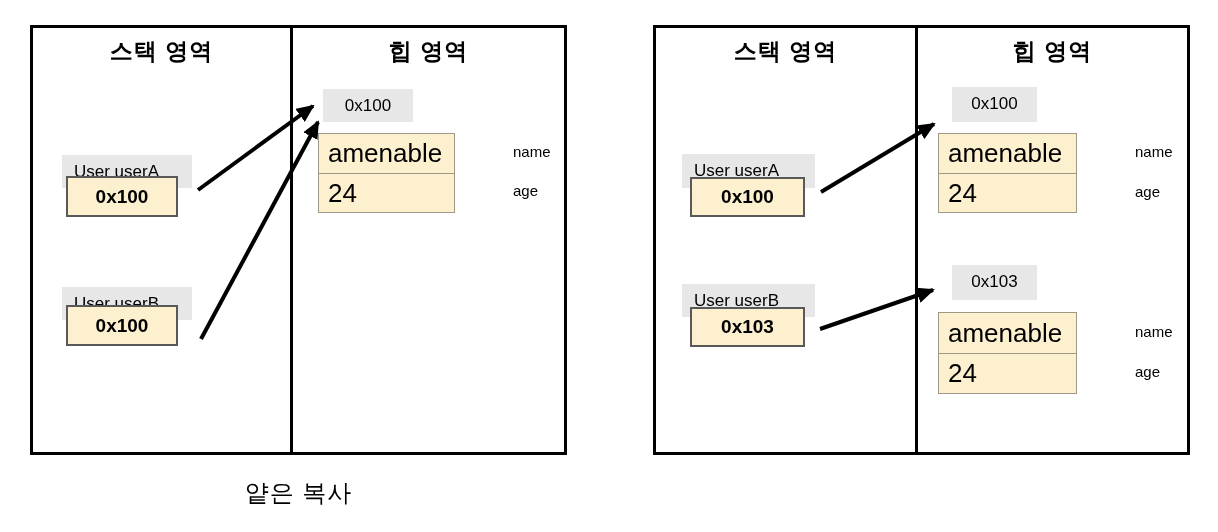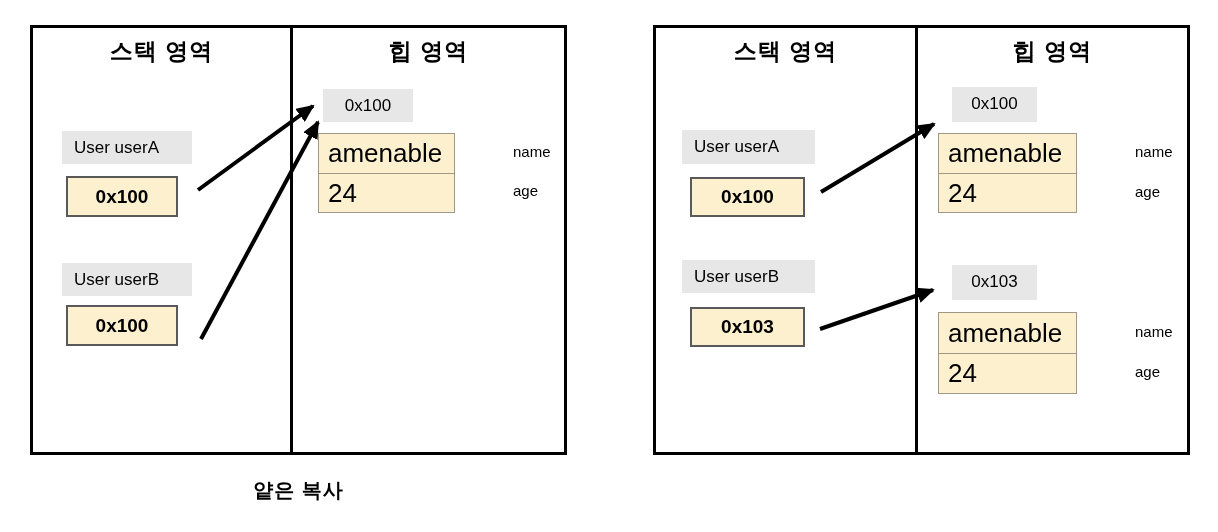--- a/index.html
+++ b/index.html
@@ -33,20 +33,21 @@
     letter-spacing:1px;
   }
   .var-label{
     position:absolute;
     background:var(--label-bg,#e7e7e7);
     font-size:17px;
     line-height:33px;
     padding-left:12px;
     box-sizing:border-box;
     white-space:nowrap;
+    margin-top:24px;
   }
   .addr-label{
     position:absolute;
     background:var(--label-bg,#e7e7e7);
     font-size:17px;
     line-height:33px;
     text-align:center;
     box-sizing:border-box;
     white-space:nowrap;
   }
@@ -80,22 +81,22 @@
   .field-label{
     position:absolute;
     font-size:15px;
     line-height:20px;
     white-space:nowrap;
     margin-left:47px;
   }
   .caption{
     position:absolute;
     text-align:center;
-    font-size:20px;
-    font-weight:bold;
+    font-size:24px;
+    font-weight:normal;
     letter-spacing:1px;
   }
   .arrows{
     position:absolute;
     left:0;top:0;
     pointer-events:none;
   }
 </style>
 </head>
 <body>

